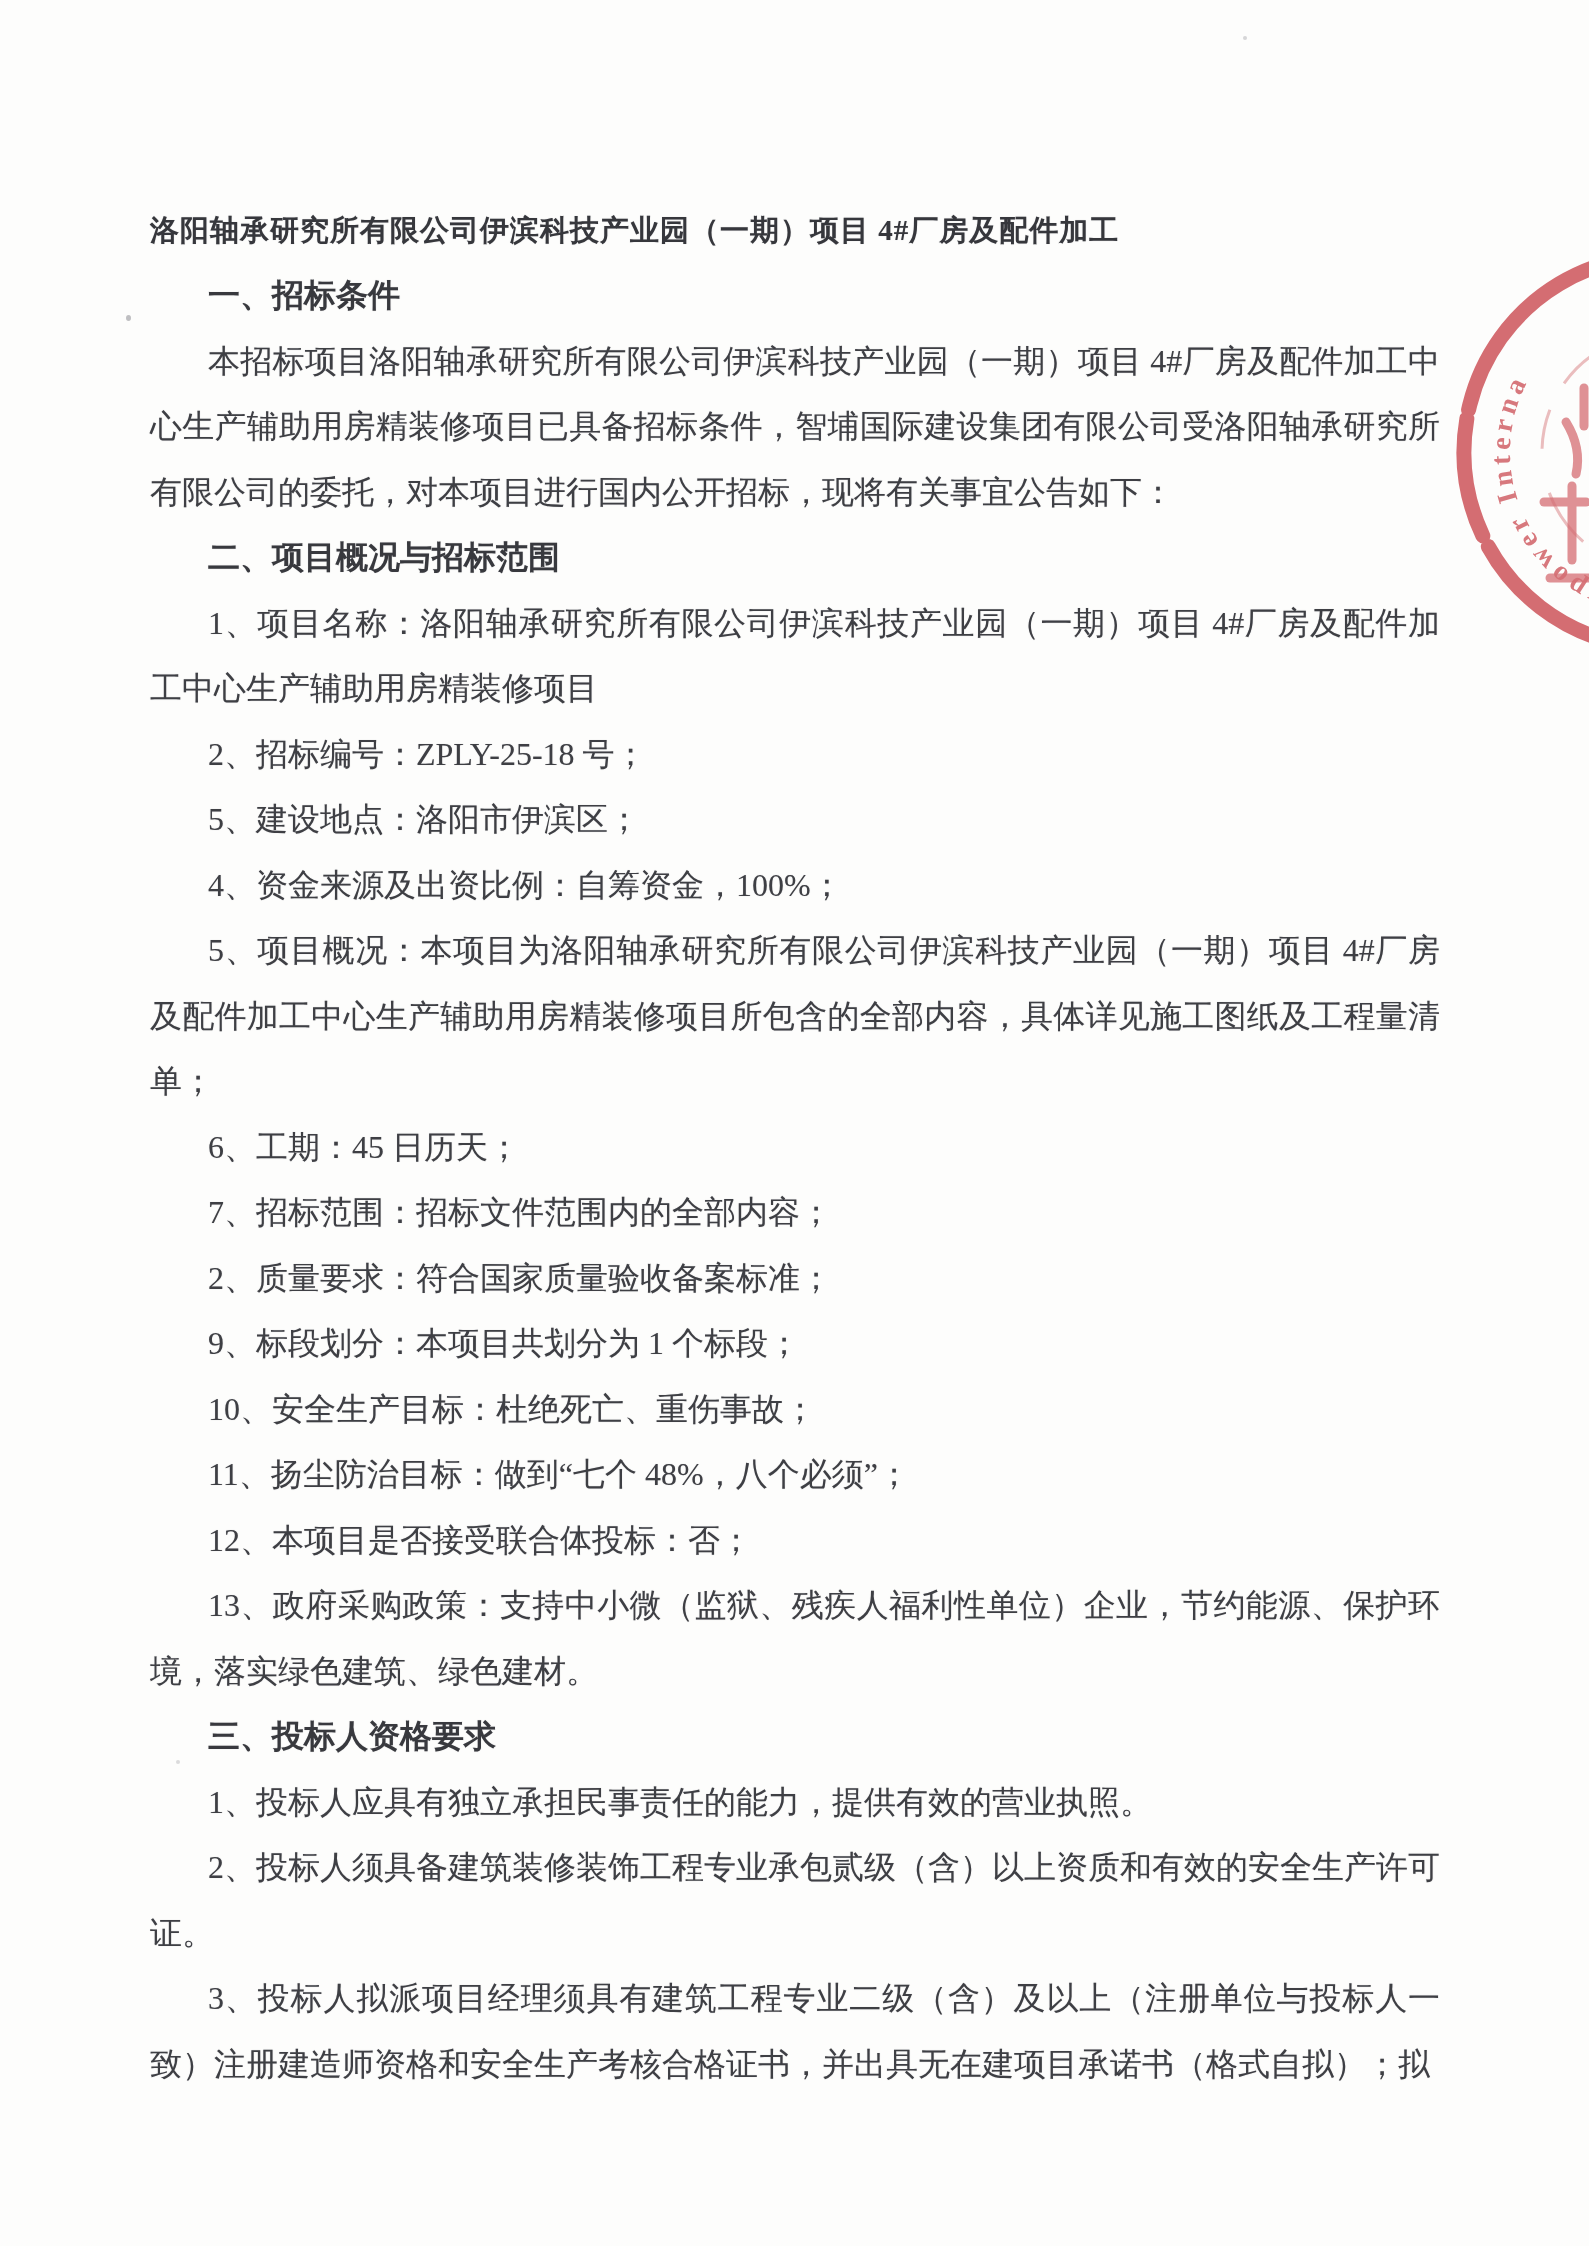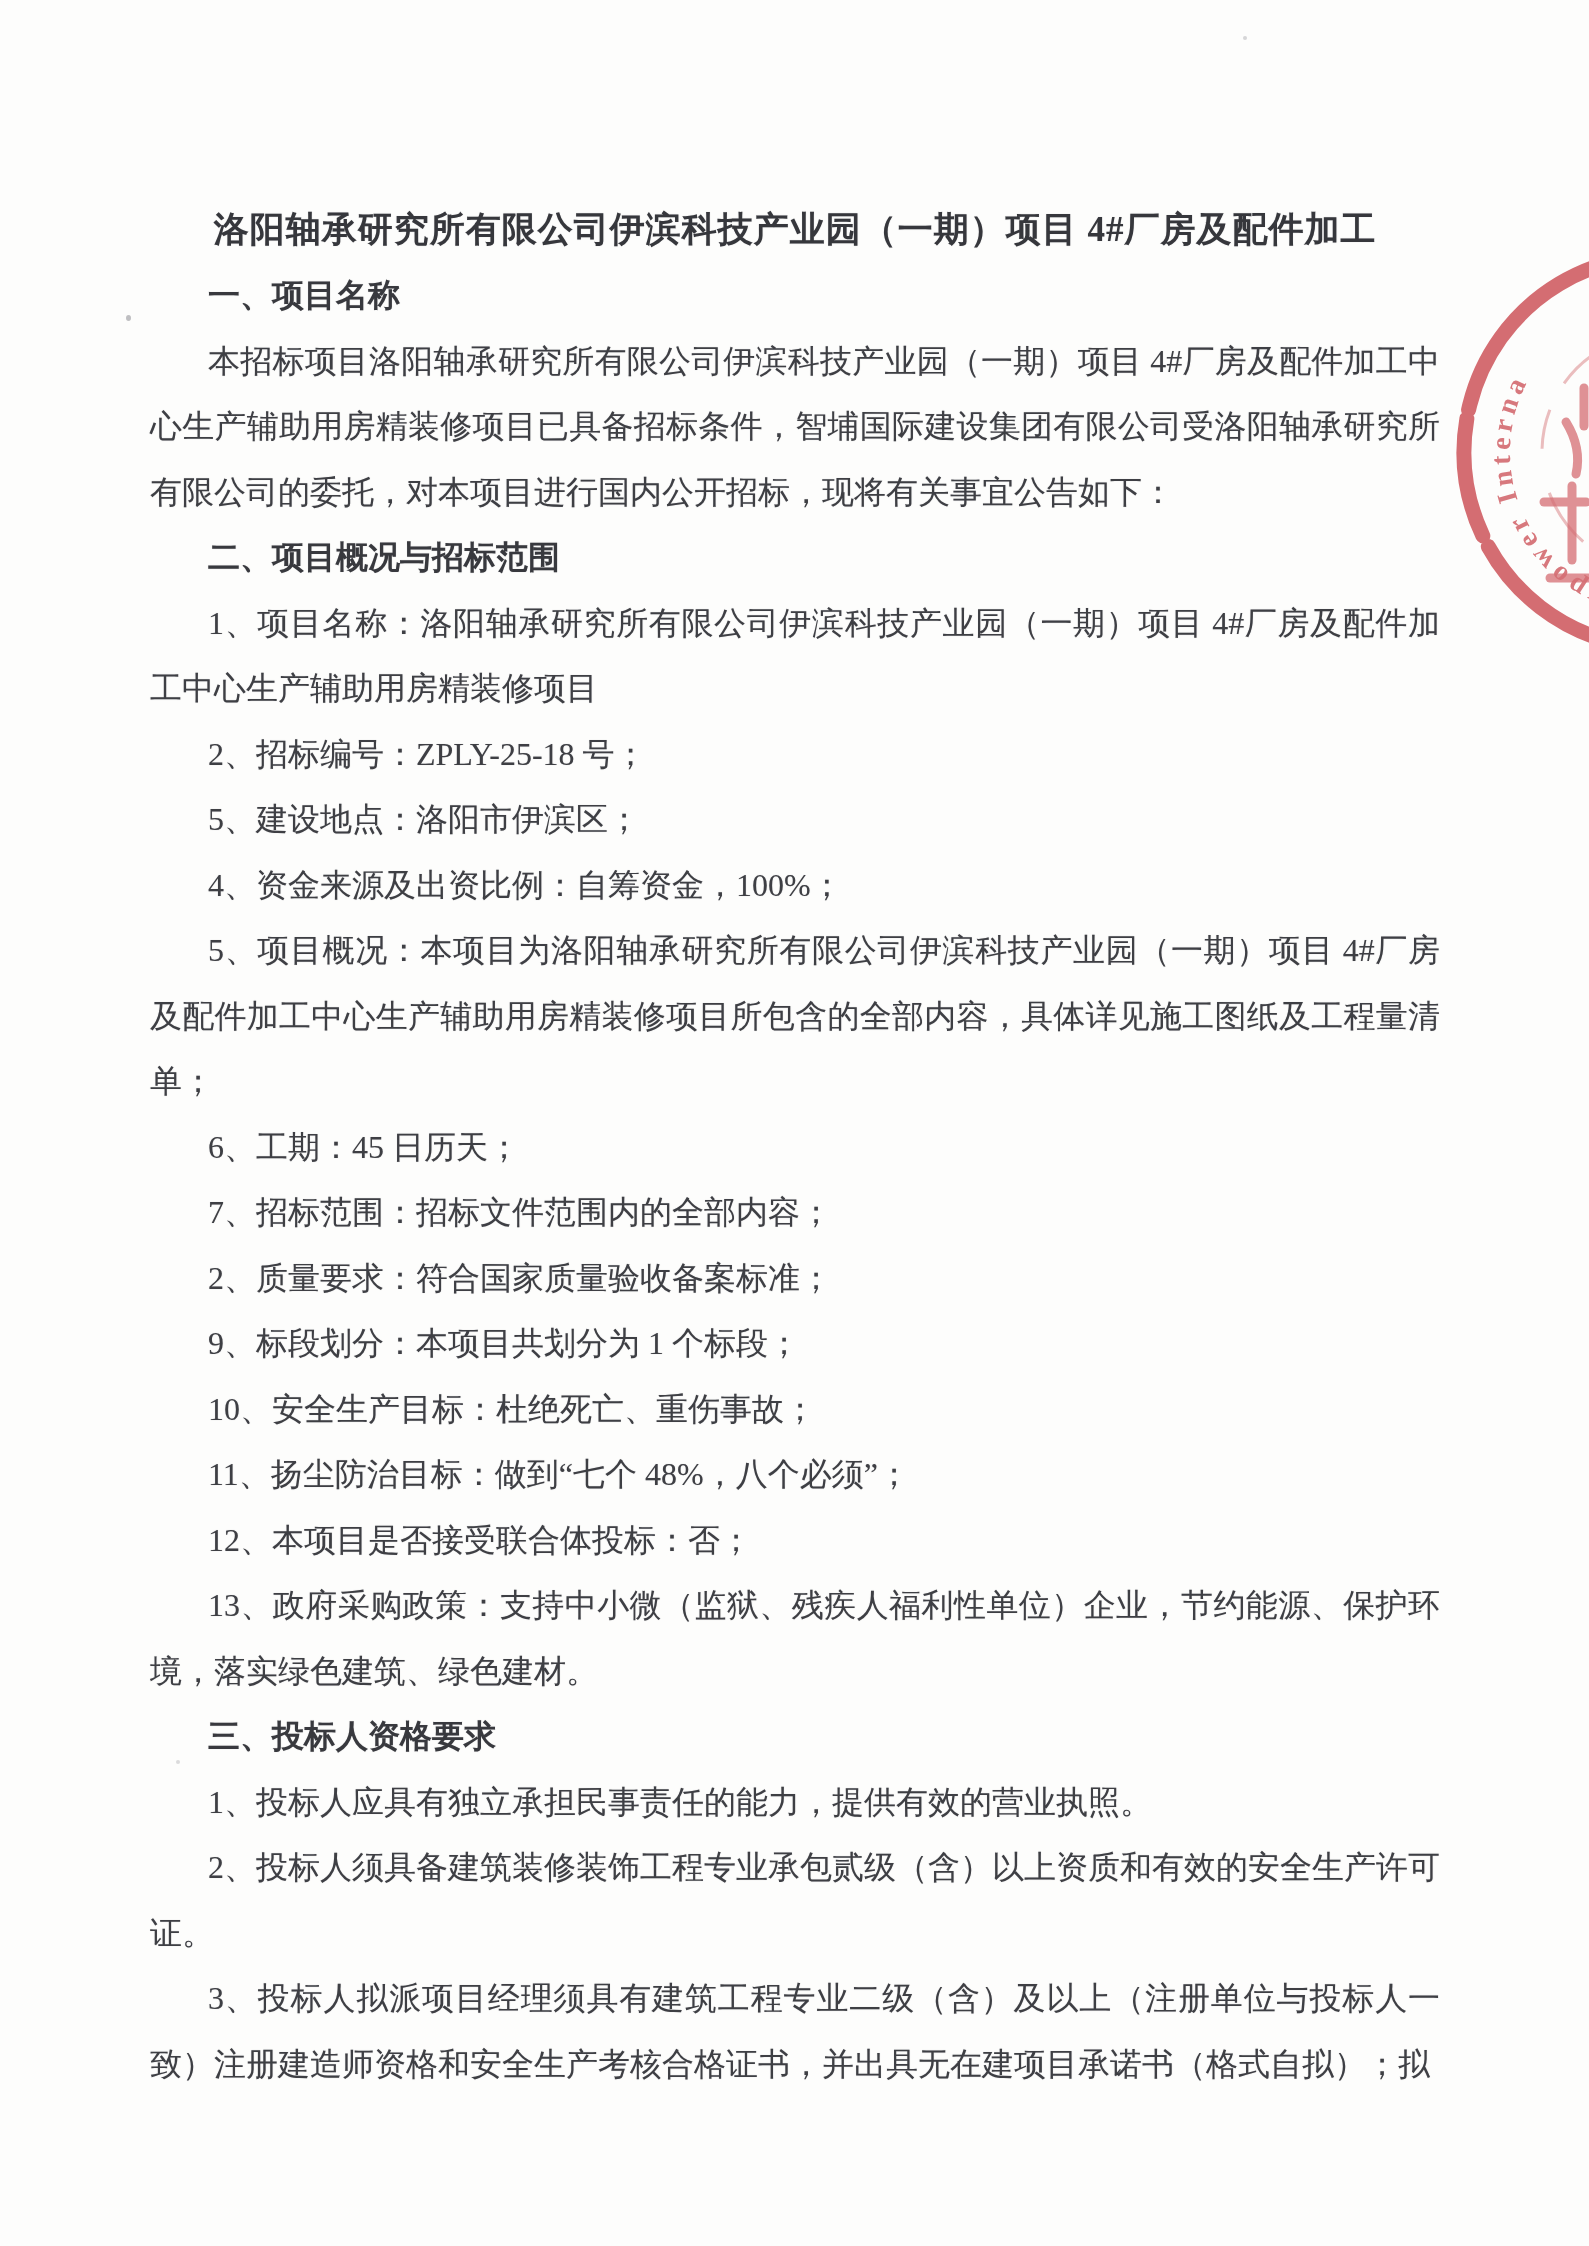--- a/index.html
+++ b/index.html
@@ -15,24 +15,24 @@
     position: relative;
     z-index: 2;
     padding: 197px 149px 0 150px;
     font-size: 32px;
     line-height: 65.5px;
     color: #3e3f44;
     text-align: justify;
     text-shadow: 0 0 1px rgba(70,70,78,.30);
   }
   .title {
-    text-align: center;
+    text-align: left;
     text-indent: 0;
     font-weight: bold;
-    font-size: 35px;
+    font-size: 29px;
     line-height: 66px;
     color: #36373c;
     letter-spacing: 1px;
   }
   .doc p { margin: 0; text-indent: 58px; }
   .heading { font-weight: bold; color: #38393e; }
   .stamp {
     position: absolute;
     left: 1448px;
     top: 240px;
@@ -70,21 +70,21 @@
       <path d="M118 182 q 16 26 10 52"></path>
       <path d="M96 262 h 42"></path>
       <path d="M124 246 v 74"></path>
       <path d="M102 338 h 40"></path>
     </g>
   </svg>
 
   <div class="doc">
     <div class="title">洛阳轴承研究所有限公司伊滨科技产业园（一期）项目 4#厂房及配件加工</div>
 
-    <p class="heading">一、项目名称</p>
+    <p class="heading">一、招标条件</p>
     <p class="para">本招标项目洛阳轴承研究所有限公司伊滨科技产业园（一期）项目 4#厂房及配件加工中心生产辅助用房精装修项目已具备招标条件，智埔国际建设集团有限公司受洛阳轴承研究所有限公司的委托，对本项目进行国内公开招标，现将有关事宜公告如下：</p>
 
     <p class="heading">二、项目概况与招标范围</p>
     <p class="para">1、项目名称：洛阳轴承研究所有限公司伊滨科技产业园（一期）项目 4#厂房及配件加工中心生产辅助用房精装修项目</p>
     <p class="para">2、招标编号：ZPLY-25-18 号；</p>
     <p class="para">5、建设地点：洛阳市伊滨区；</p>
     <p class="para">4、资金来源及出资比例：自筹资金，100%；</p>
     <p class="para">5、项目概况：本项目为洛阳轴承研究所有限公司伊滨科技产业园（一期）项目 4#厂房及配件加工中心生产辅助用房精装修项目所包含的全部内容，具体详见施工图纸及工程量清单；</p>
     <p class="para">6、工期：45 日历天；</p>
     <p class="para">7、招标范围：招标文件范围内的全部内容；</p>

